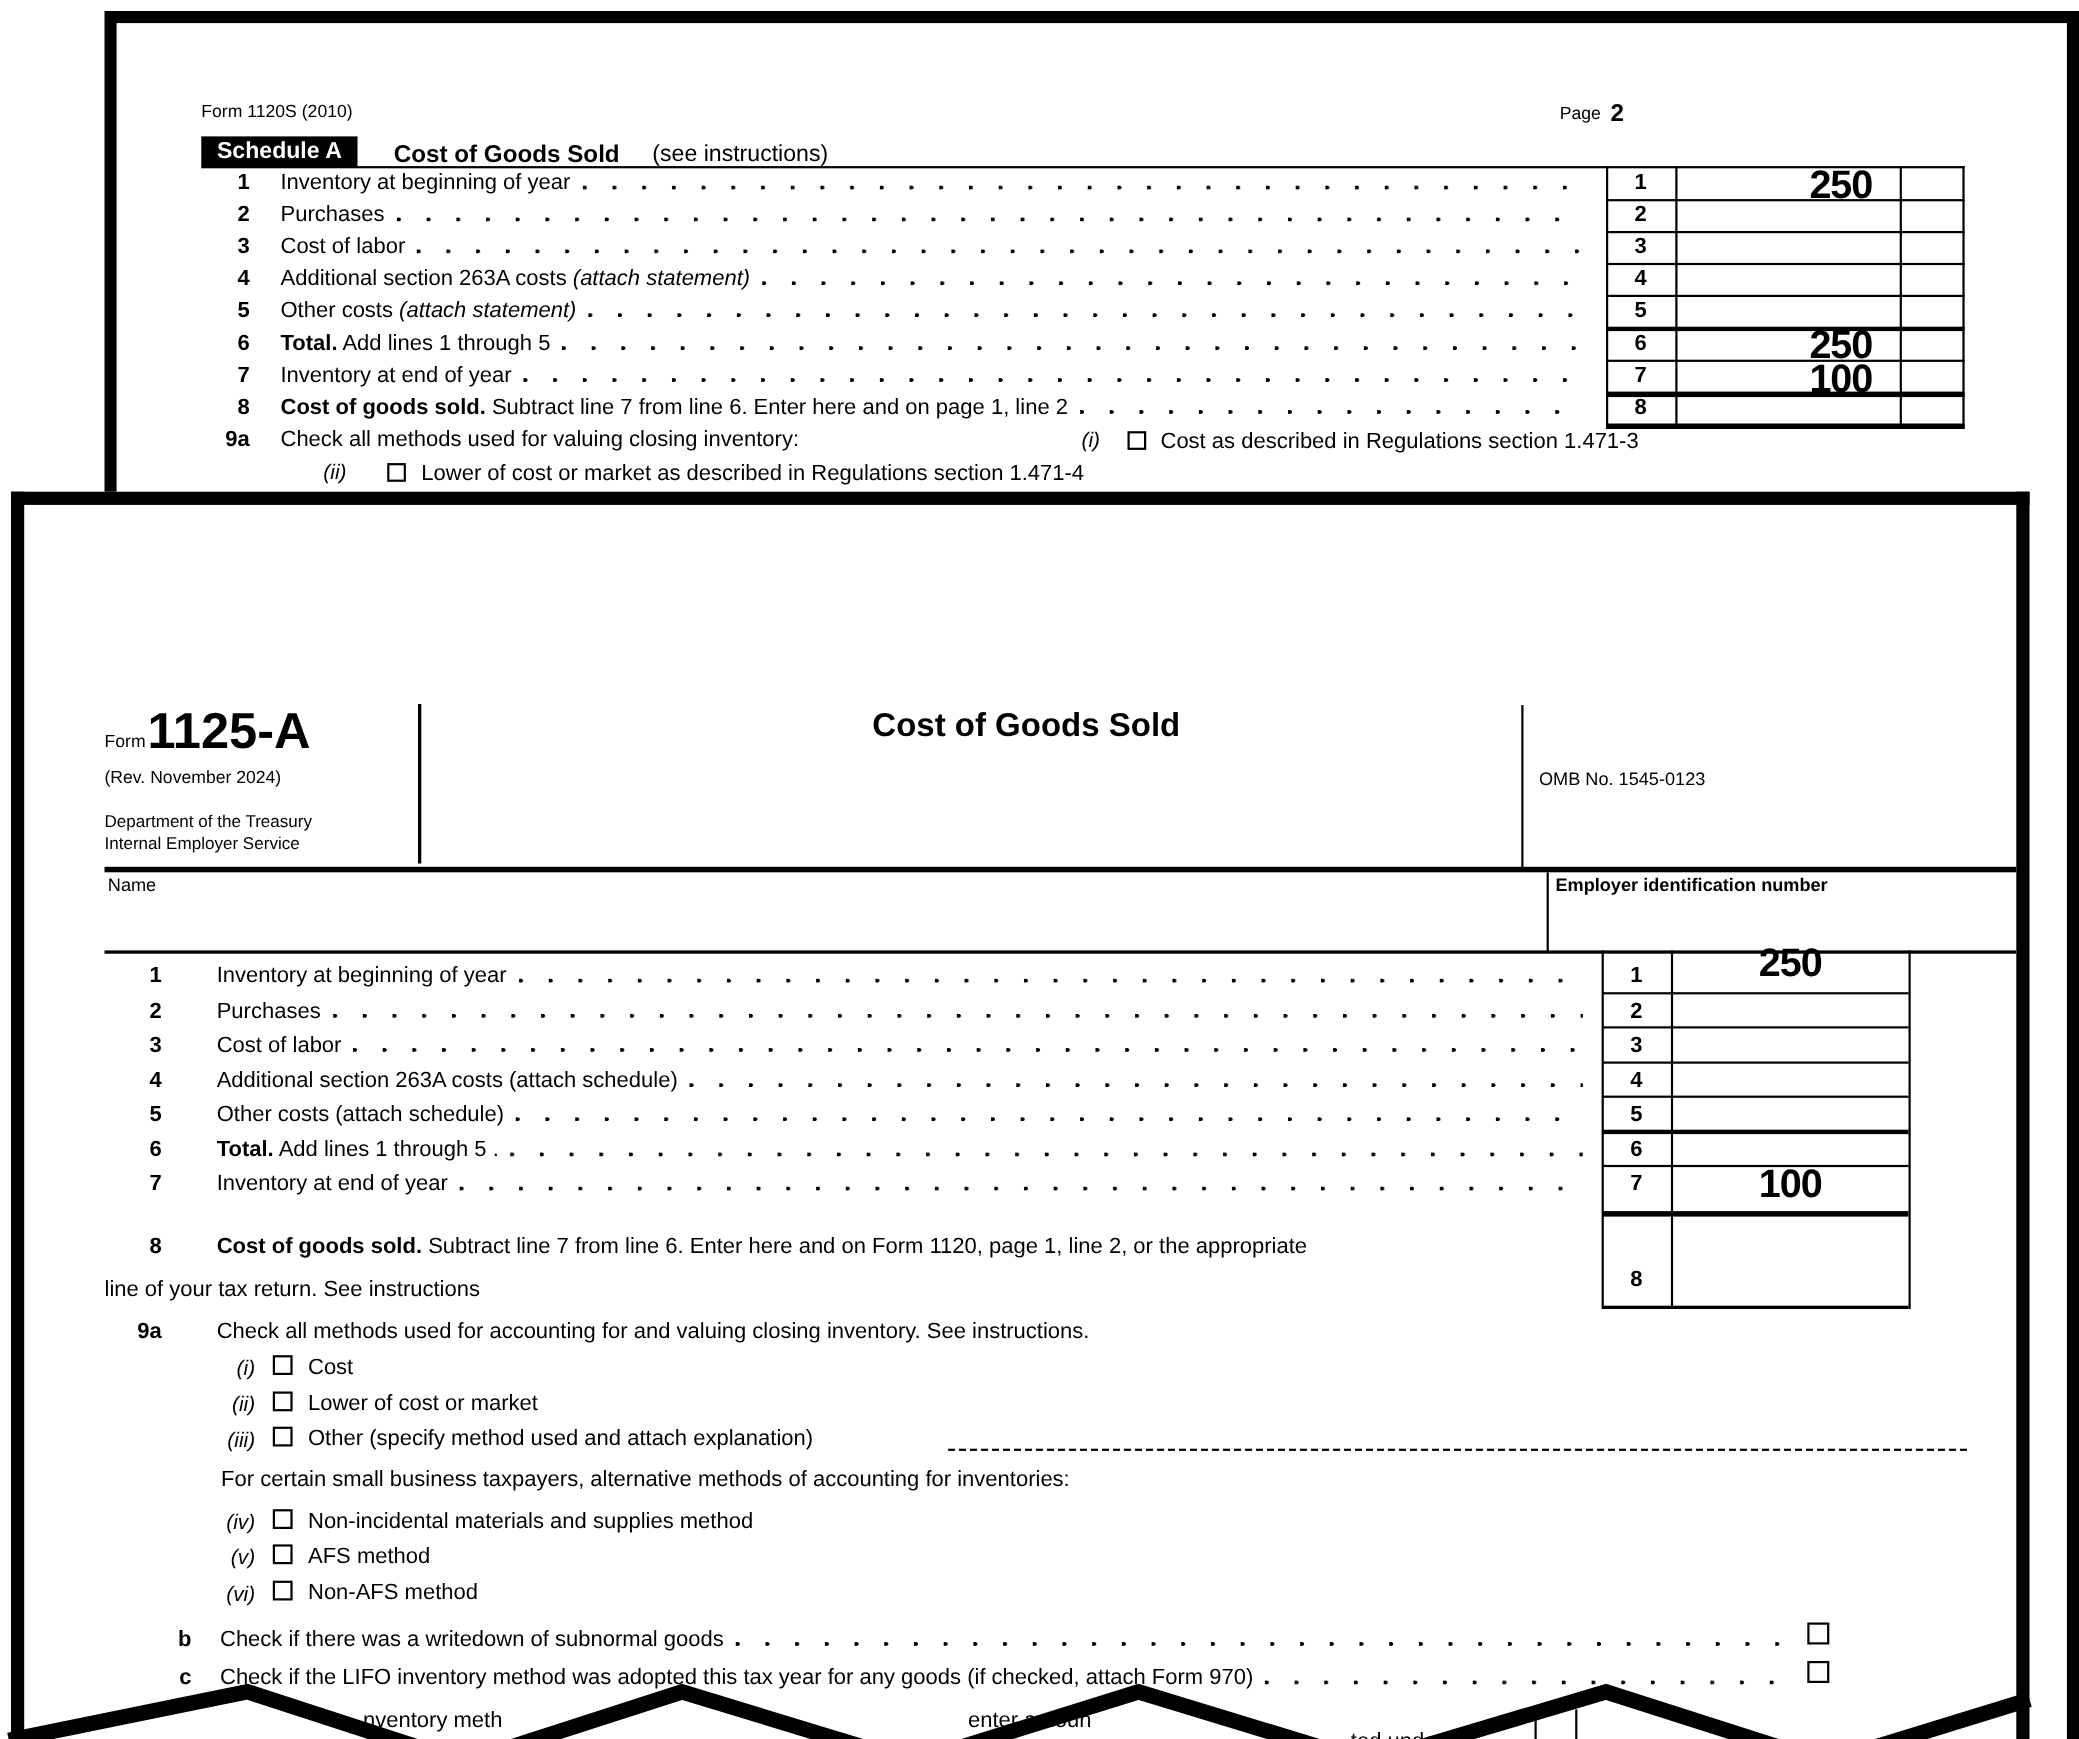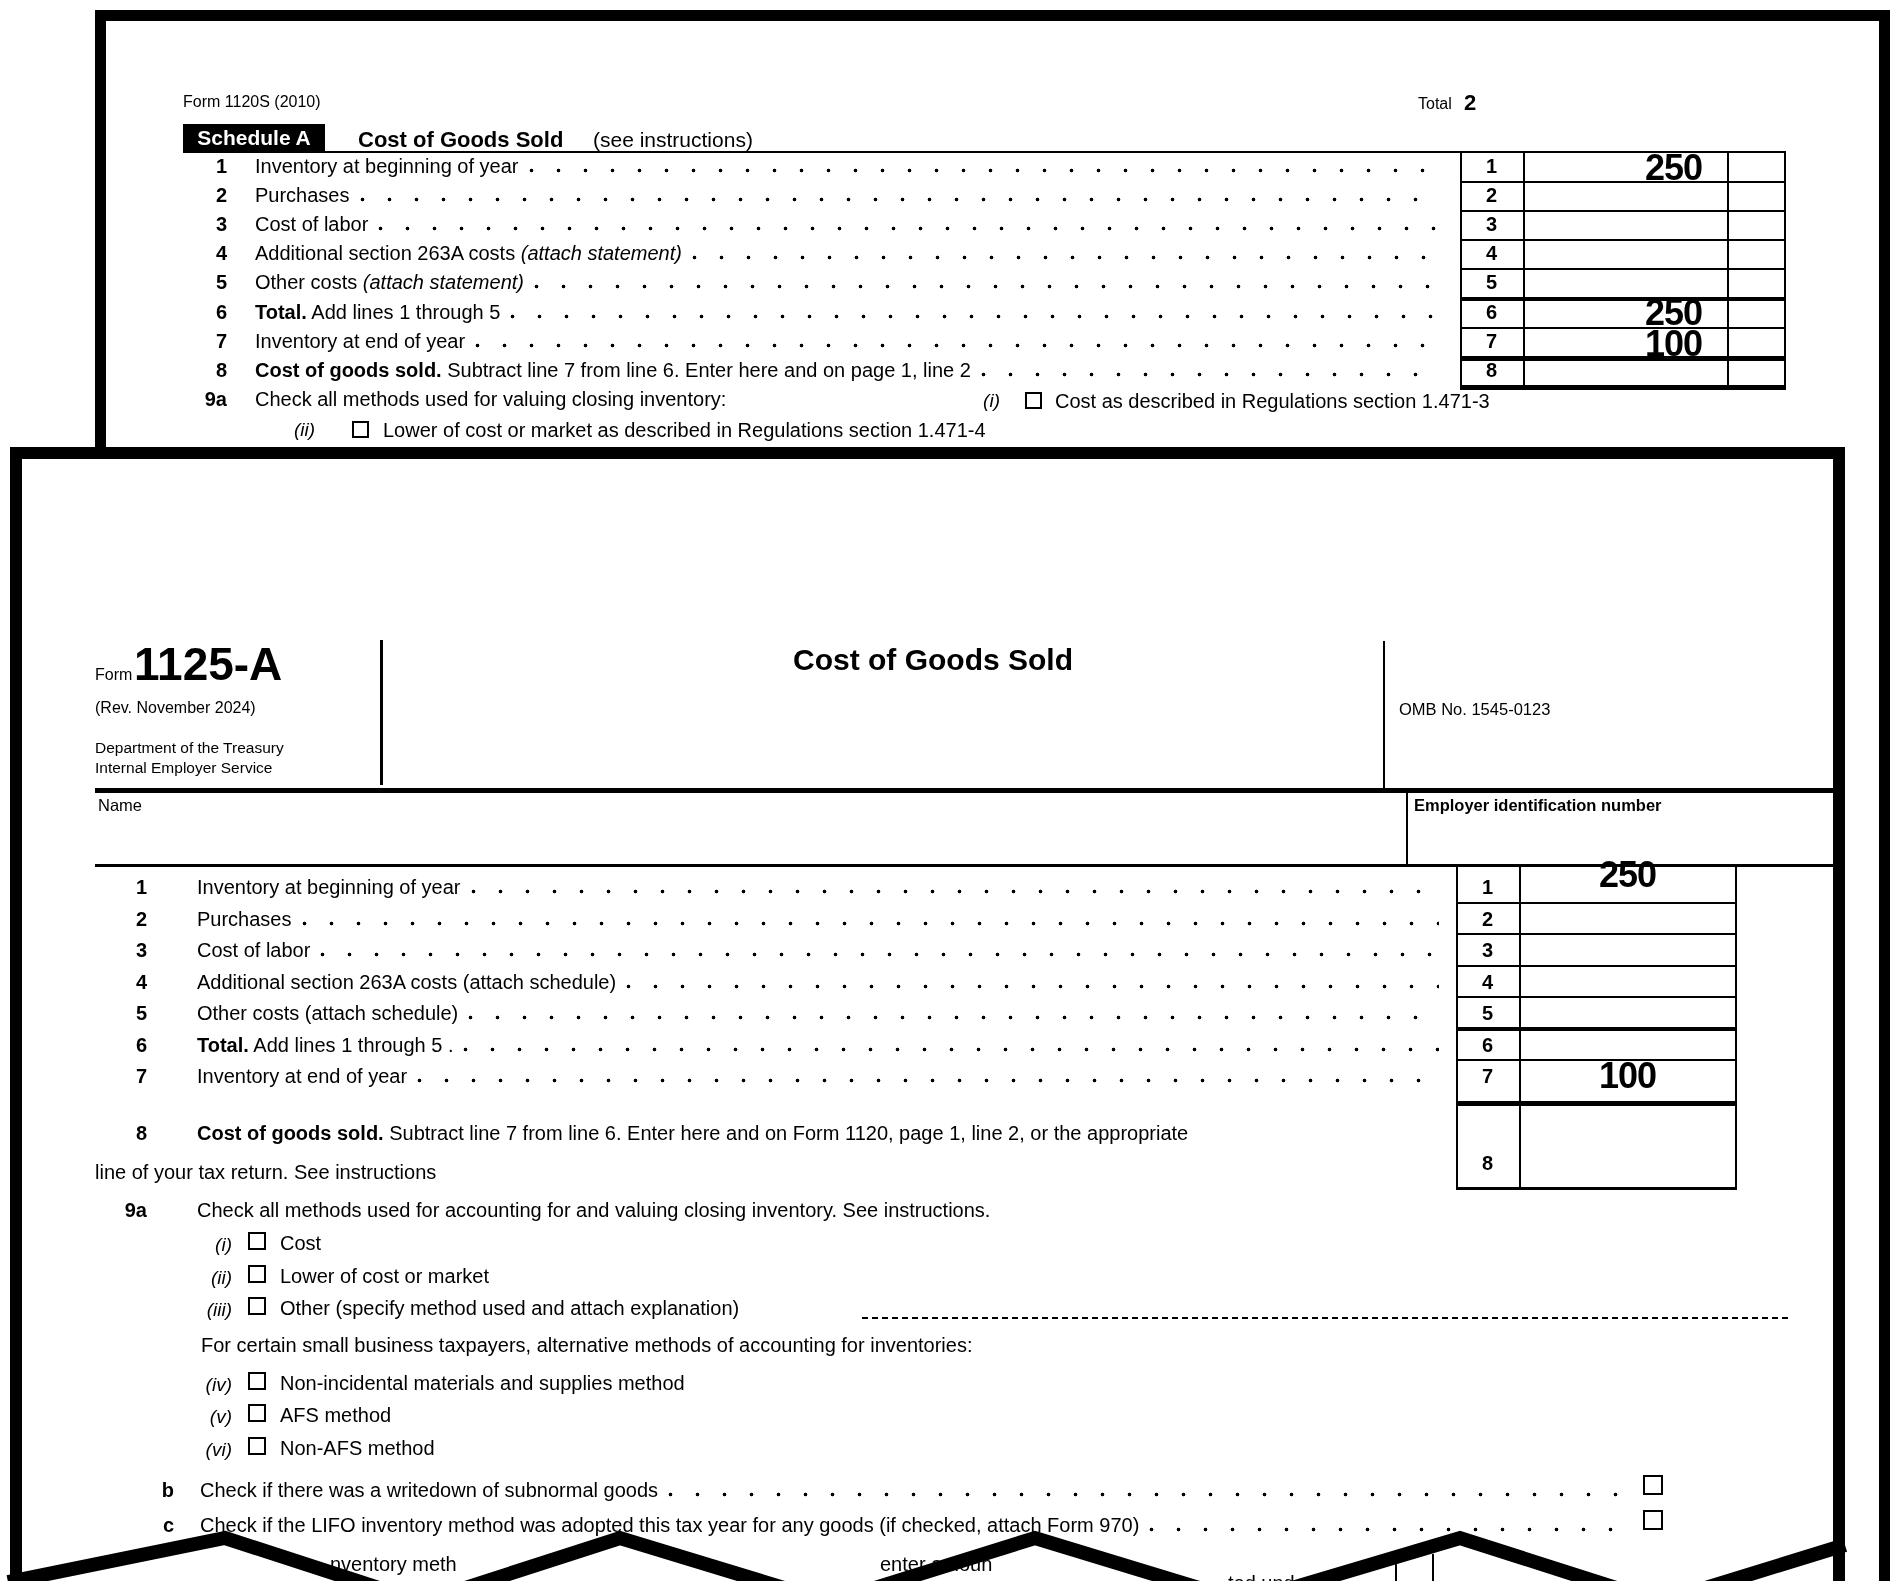--- a/index.html
+++ b/index.html
@@ -38,21 +38,21 @@
 </head>
 <body>
 
 <div id="stage">
 
   <div class="win" id="back-win" style="left:95px;top:10px;width:1795px;height:1690px;"></div>
 
   <div class="layer" id="back-layer">
 
     <div class="abs t16" style="left:183px;top:93px;">Form 1120S (2010)</div>
-    <div class="abs t16" style="left:1418px;top:95px;">Total</div>
+    <div class="abs t16" style="left:1418px;top:95px;">Page</div>
     <div class="abs bold" style="left:1464px;top:90px;font-size:22px;">2</div>
 
     <div class="abs badge" style="left:183px;top:124px;width:142px;height:28px;">Schedule A</div>
     <div class="abs bold" style="left:358px;top:127px;font-size:22px;">Cost of Goods Sold</div>
     <div class="abs" style="left:593px;top:128px;font-size:21px;">(see instructions)</div>
     <div class="ln" style="left:183px;top:151px;width:1603px;height:2px;"></div>
 
     <div class="abs frow f1" style="left:183px;top:155px;width:1262px;">
       <span class="rnum">1</span>
       <span class="rlab"><b></b><span>Inventory at beginning of year</span><i></i></span>

